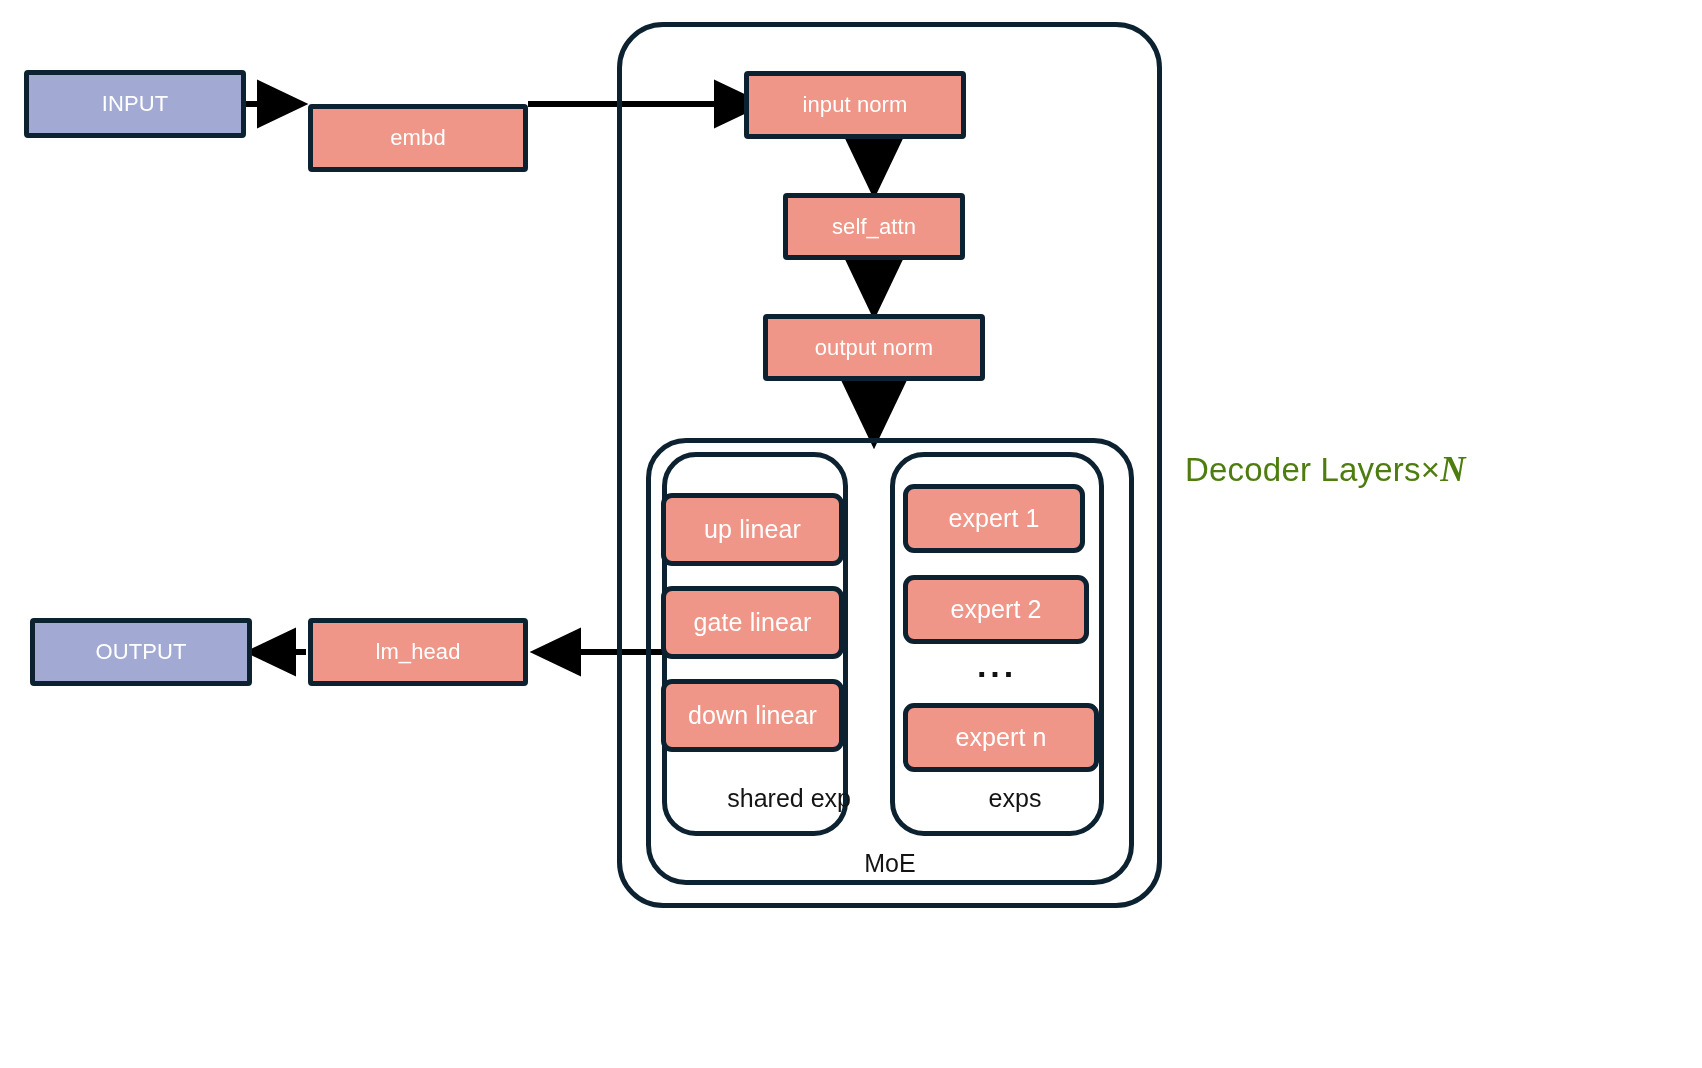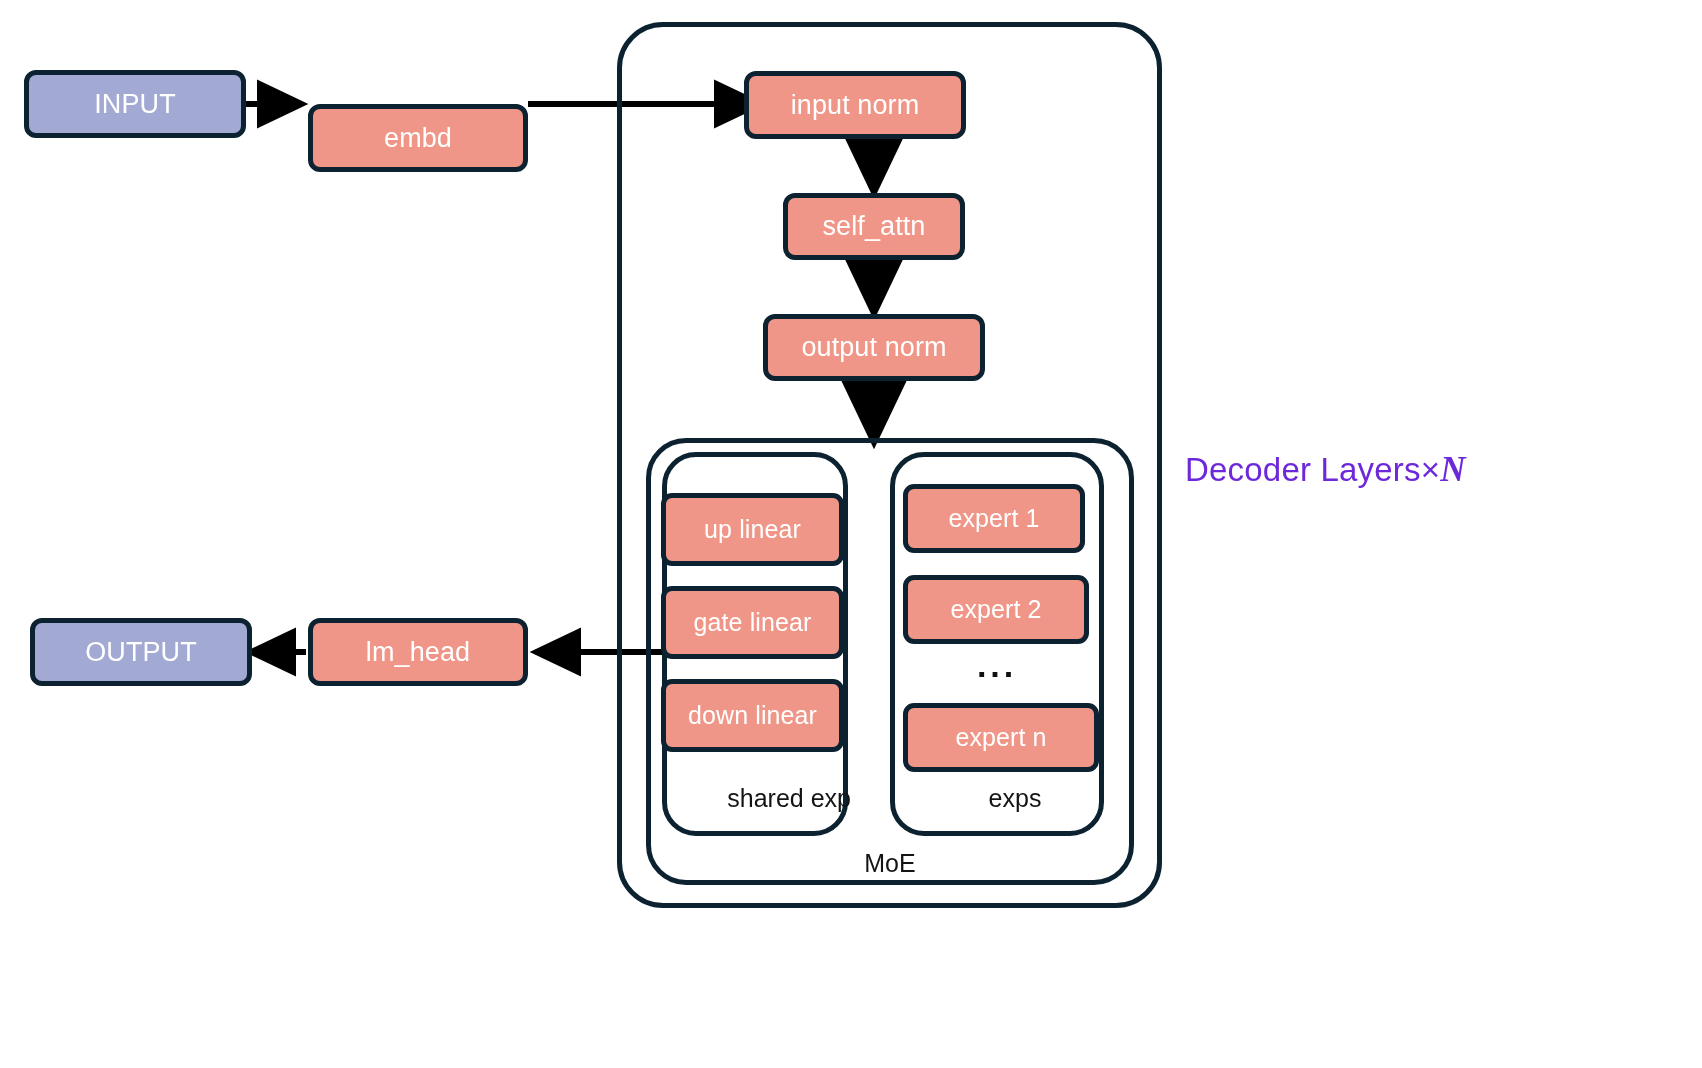--- a/index.html
+++ b/index.html
@@ -18,26 +18,26 @@
     height: 1068px;
     background: #ffffff;
     overflow: hidden;
   }
 
   
   .node {
     position: absolute;
     box-sizing: border-box;
     border: 5px solid #0c2230;
-    border-radius: 12px;
+    border-radius: 4px;
     display: flex;
     align-items: center;
     justify-content: center;
     color: #ffffff;
-    font-size: 27px;
+    font-size: 22px;
     line-height: 1;
     letter-spacing: 0.1px;
     white-space: nowrap;
   }
   .node.blue  { background: #a2aad4; }
   .node.salmon{ background: #ef9688; }
 
   .node.small {
     border-width: 5px;
     border-radius: 11px;
@@ -66,21 +66,21 @@
     color: #141414;
     font-size: 25px;
     line-height: 1;
     white-space: nowrap;
     text-align: center;
   }
 
   
   .plain-text {
     position: absolute;
-    color: #6d28d9;
+    color: #4d7c0f;
     white-space: nowrap;
     line-height: 1;
   }
   .decoder-caption {
     font-size: 33px;
     letter-spacing: 0.2px;
   }
   .decoder-caption .mathvar {
     font-family: "Liberation Serif", serif;
     font-style: italic;

